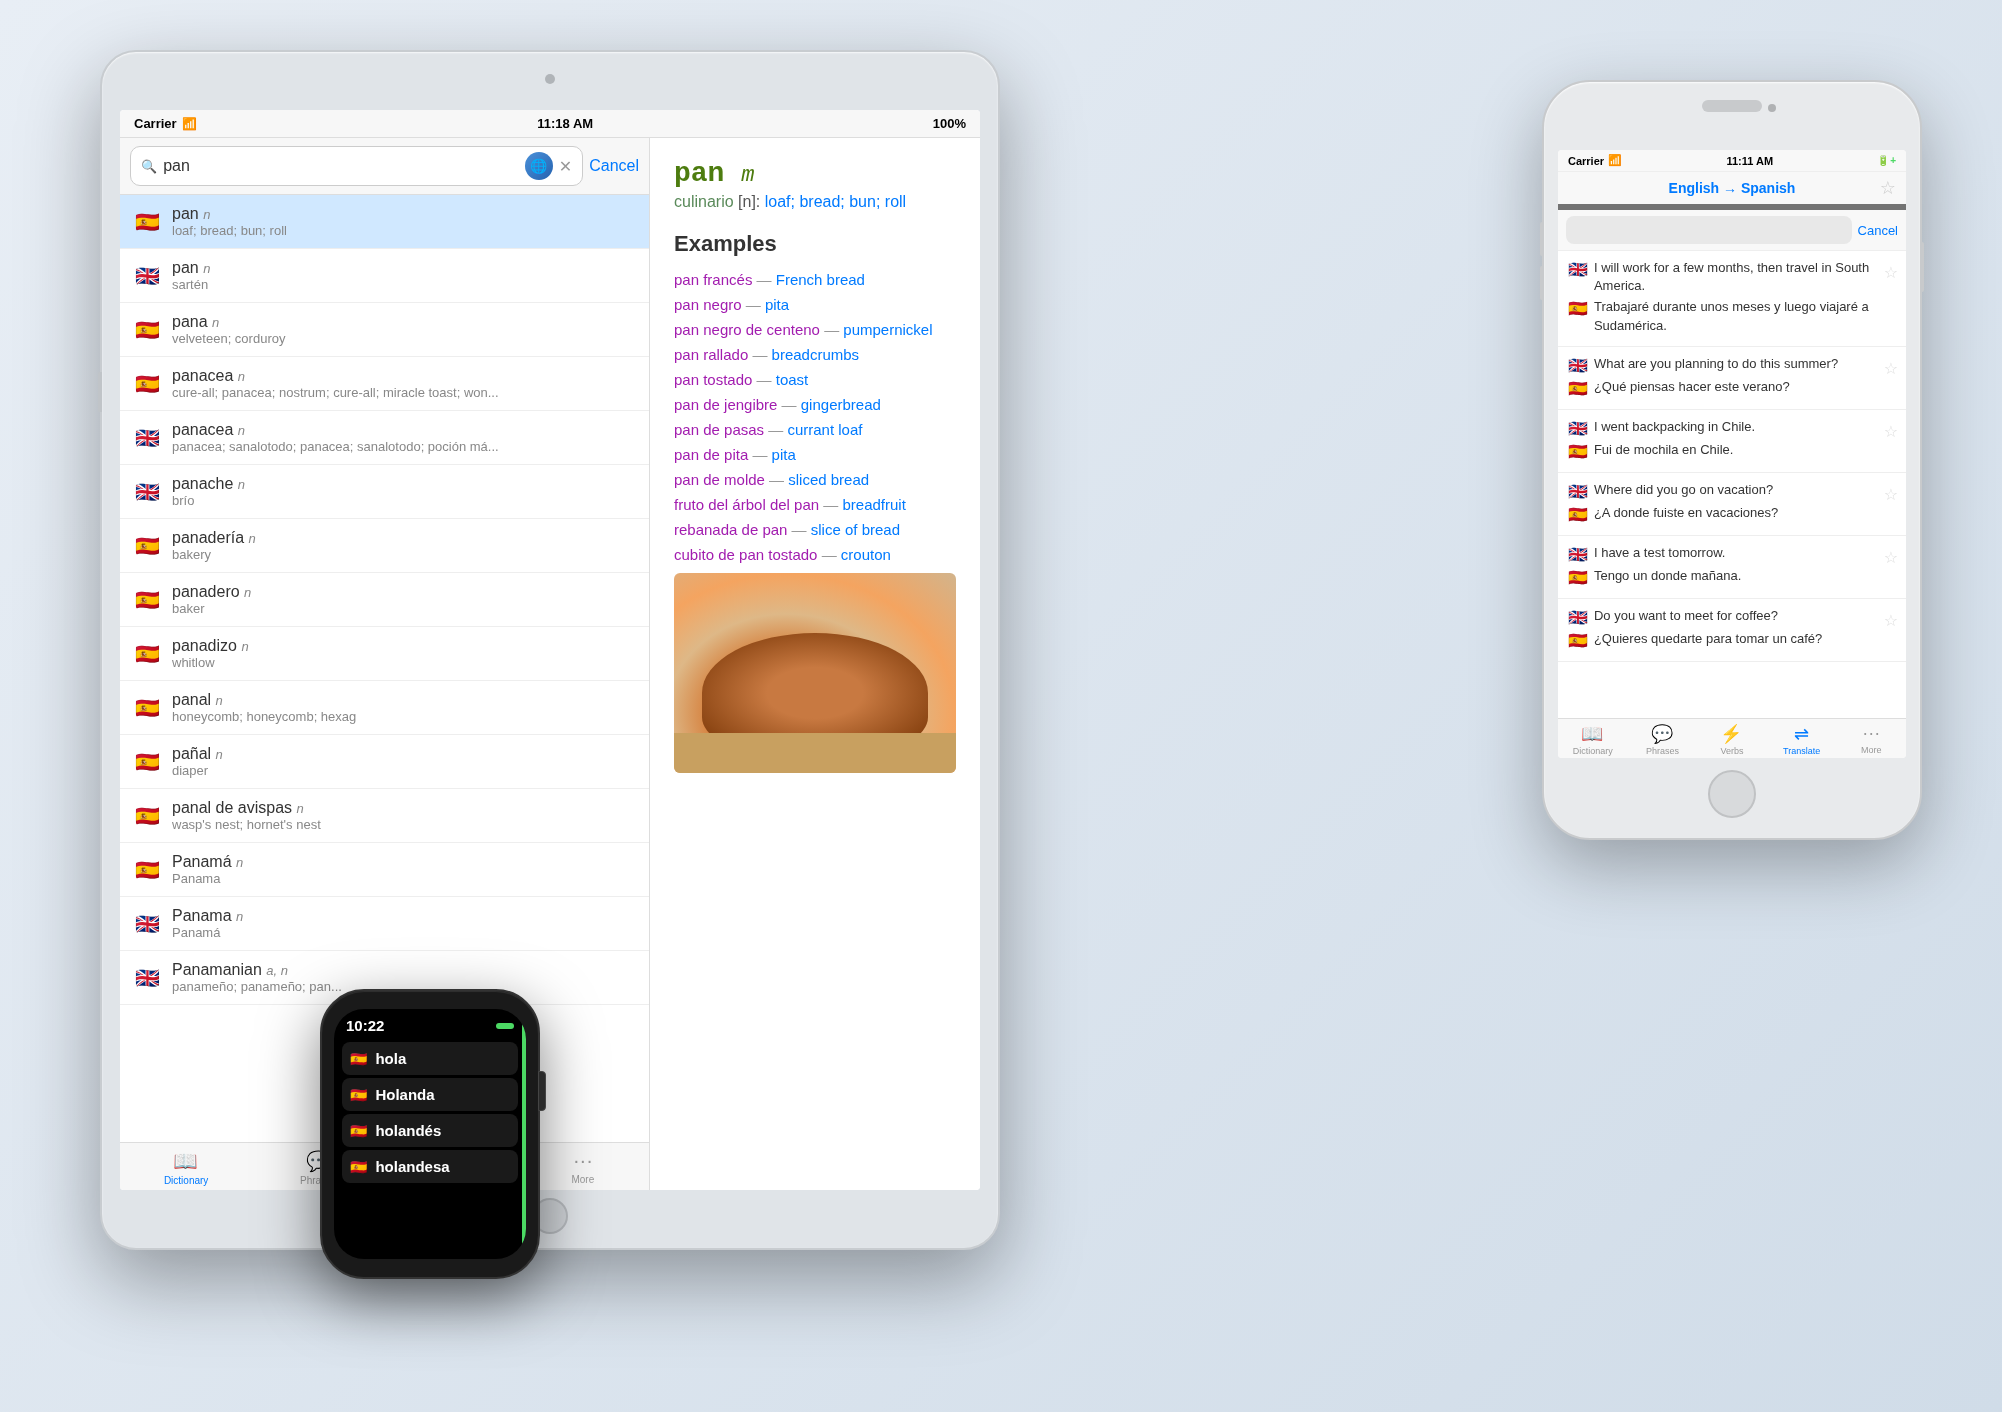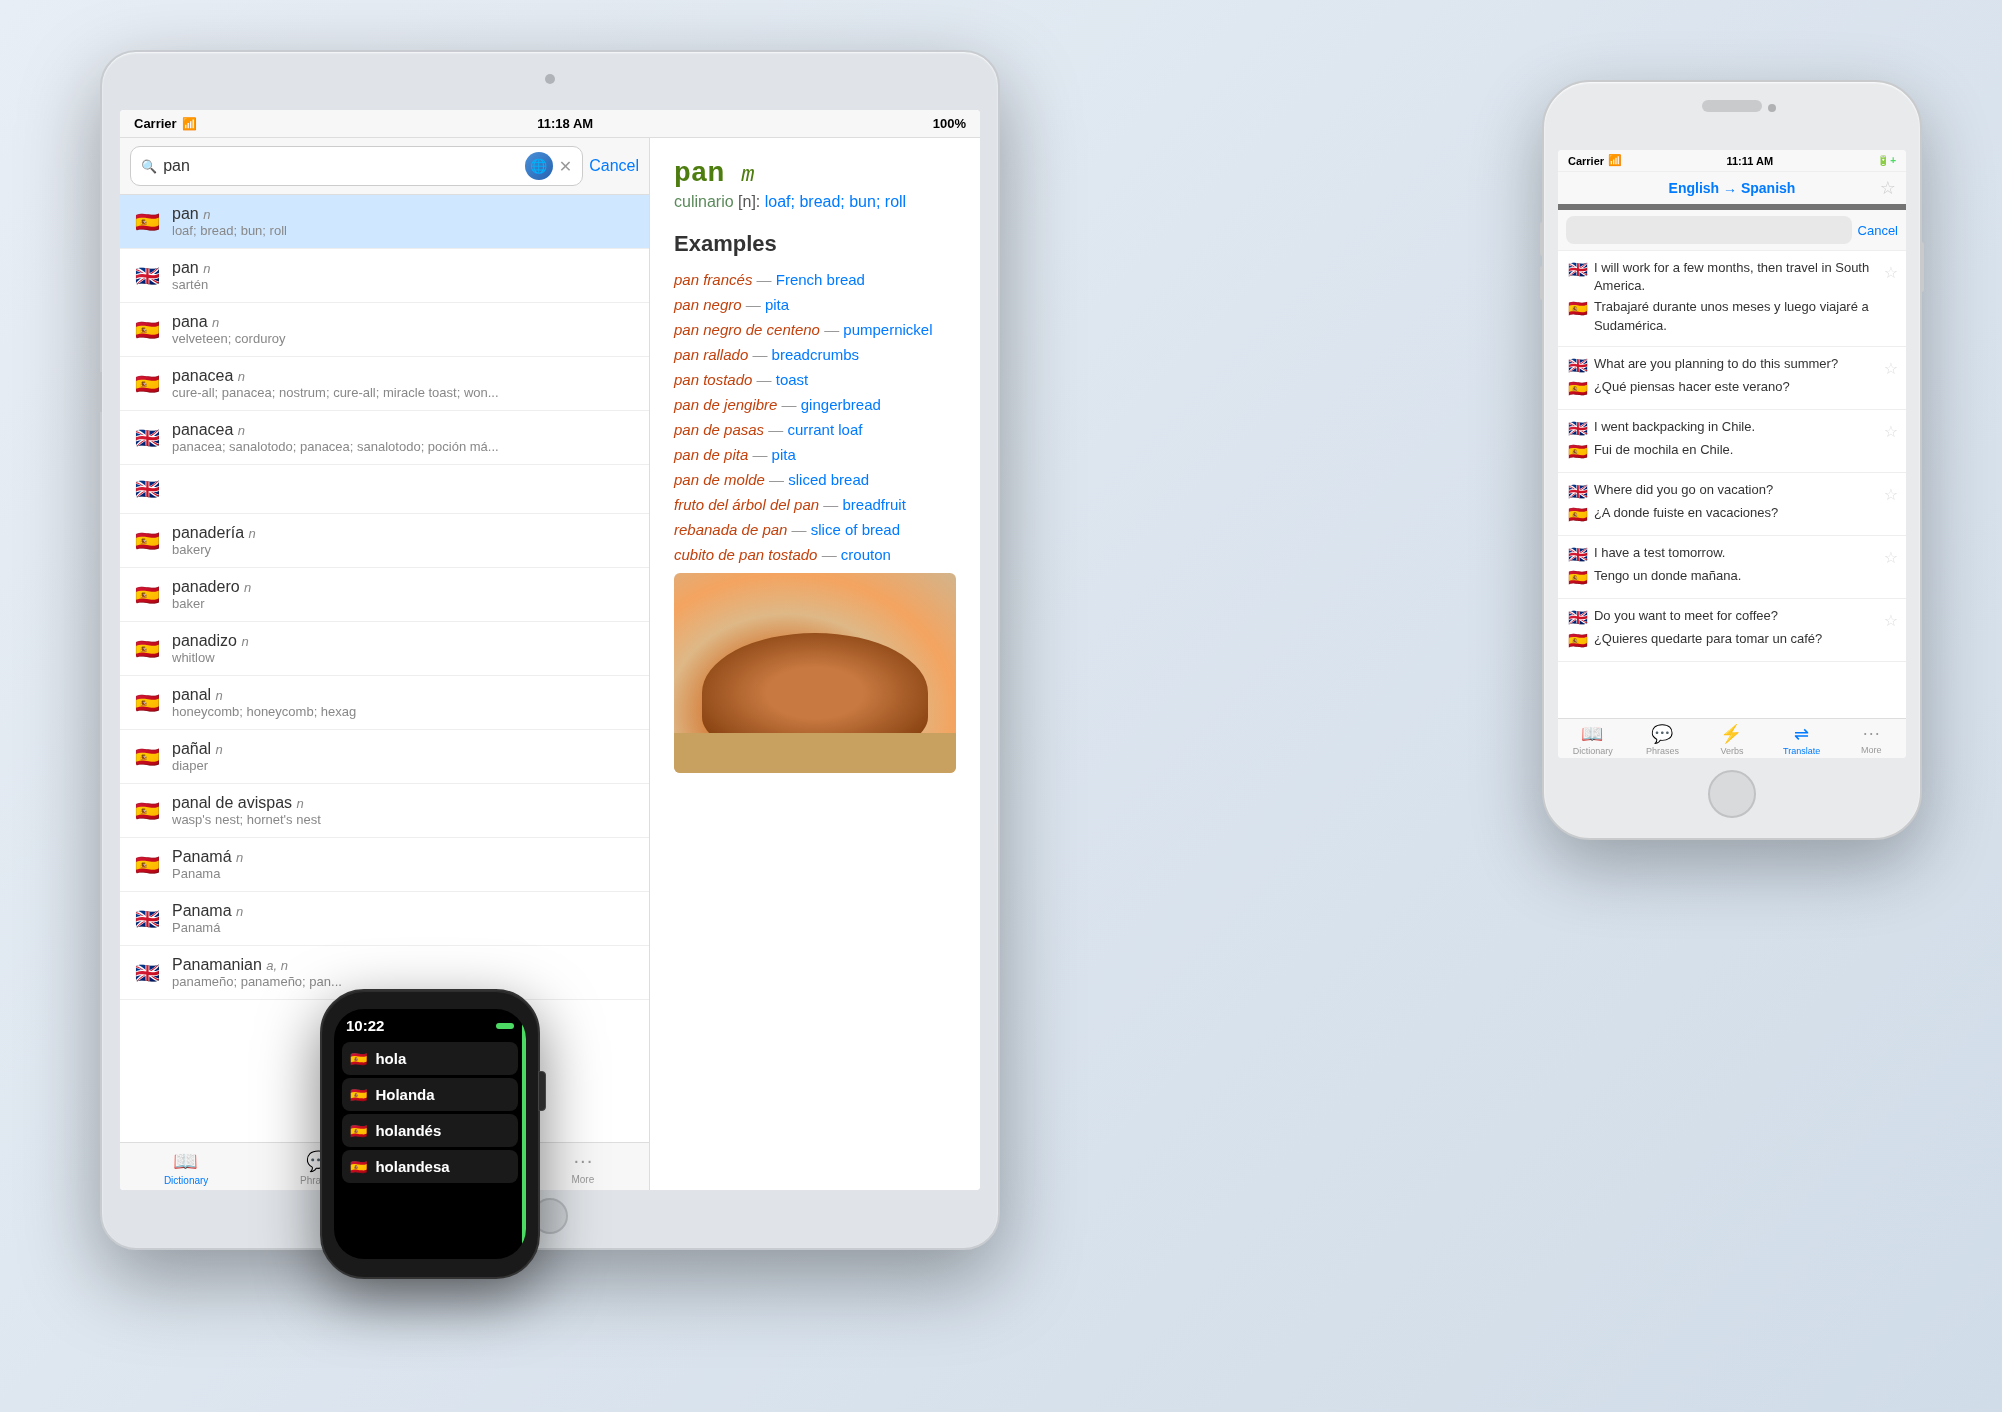--- a/index.html
+++ b/index.html
@@ -185,21 +185,21 @@
       background: #fff;
       padding: 20px 24px;
     }
     .definition-word { font-size: 28px; font-weight: 700; color: #4d7c0f; margin-bottom: 4px; font-family: Liberation Mono, monospace; }
     .definition-word em { font-style: italic; font-weight: 400; font-size: 22px; }
     .definition-subtext { font-size: 16px; color: #555; margin-bottom: 20px; }
     .definition-subtext .label { color: #5a8a5a; }
     .definition-subtext .translations { color: #007aff; }
     .examples-title { font-size: 22px; font-weight: 700; color: #333; margin-bottom: 14px; }
     .example-item { font-size: 15px; margin-bottom: 8px; color: #333; }
-    .example-item .sp { color: #c2410c; font-style: italic; }
+    .example-item .sp { color: #a21caf; }
     .example-item .dash { color: #999; }
     .example-item .en { color: #007aff; }
 
     
     .watch-frame {
       position: absolute;
       left: 320px;
       bottom: 133px;
       width: 220px;
       height: 290px;
@@ -532,20 +532,26 @@
     <div class="flag-icon">🇬🇧</div>
     <div class="result-text">
       <div class="result-word">
         panacea <span class="word-italic">n</span>
       </div>
       <div class="result-definition">panacea; sanalotodo; panacea; sanalotodo; poción má...</div>
     </div>
   </div>
             <div class="result-item">
     <div class="flag-icon">🇬🇧</div>
+    <div class="result-text">
+      <div class="result-word">
+        panache <span class="word-italic">n</span>
+      </div>
+      <div class="result-definition">brío</div>
+    </div>
   </div>
             <div class="result-item">
     <div class="flag-icon">🇪🇸</div>
     <div class="result-text">
       <div class="result-word">
         panadería <span class="word-italic">n</span>
       </div>
       <div class="result-definition">bakery</div>
     </div>
   </div>

